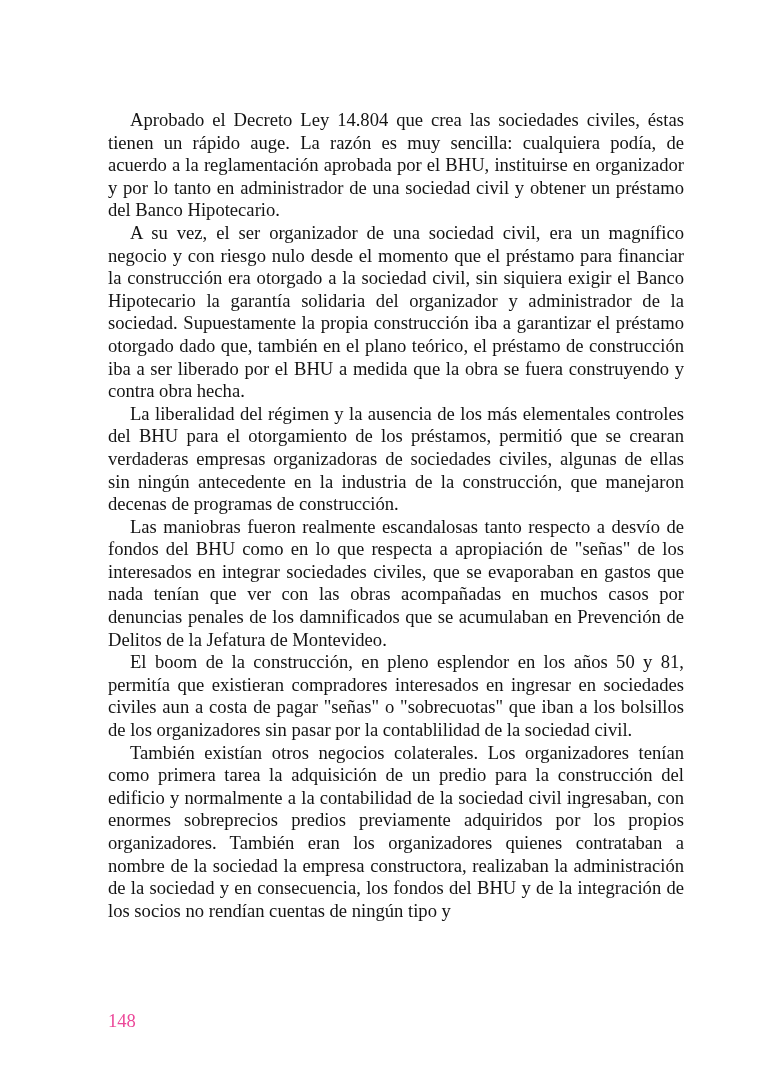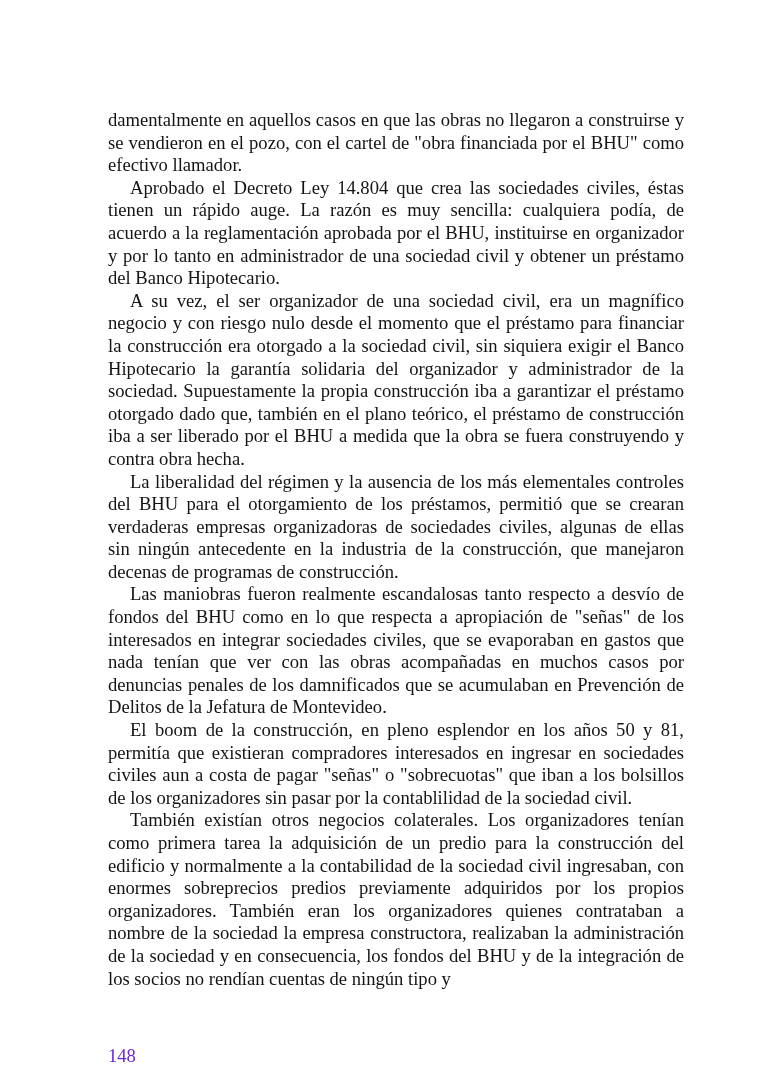--- a/index.html
+++ b/index.html
@@ -13,31 +13,30 @@
       font-size: 18.6px;
       line-height: 22.6px;
       color: #141414;
       text-align: justify;
     }
     .page-text p { margin: 0; }
     .page-text p.indent { text-indent: 22px; }
     .page-number {
       position: absolute;
       left: 108px;
-      top: 1045px;
+      top: 1010px;
       font-family: "Liberation Serif", serif;
       font-size: 18.6px;
-      color: #6d28d9;
+      color: #ec4899;
     }
   </style>
 </head>
 <body>
 
 <div class="page-text">
-  <p>damentalmente en aquellos casos en que las obras no llegaron a construirse y se vendieron en el pozo, con el cartel de "obra financiada por el BHU" como efectivo llamador.</p>
   <p class="indent">Aprobado el Decreto Ley 14.804 que crea las sociedades civiles, éstas tienen un rápido auge. La razón es muy sencilla: cualquiera podía, de acuerdo a la reglamentación aprobada por el BHU, instituirse en organizador y por lo tanto en administrador de una sociedad civil y obtener un préstamo del Banco Hipotecario.</p>
   <p class="indent">A su vez, el ser organizador de una sociedad civil, era un magnífico negocio y con riesgo nulo desde el momento que el préstamo para financiar la construcción era otorgado a la sociedad civil, sin siquiera exigir el Banco Hipotecario la garantía solidaria del organizador y administrador de la sociedad. Supuestamente la propia construcción iba a garantizar el préstamo otorgado dado que, también en el plano teórico, el préstamo de construcción iba a ser liberado por el BHU a medida que la obra se fuera construyendo y contra obra hecha.</p>
   <p class="indent">La liberalidad del régimen y la ausencia de los más elementales controles del BHU para el otorgamiento de los préstamos, permitió que se crearan verdaderas empresas organizadoras de sociedades civiles, algunas de ellas sin ningún antecedente en la industria de la construcción, que manejaron decenas de programas de construcción.</p>
   <p class="indent">Las maniobras fueron realmente escandalosas tanto respecto a desvío de fondos del BHU como en lo que respecta a apropiación de "señas" de los interesados en integrar sociedades civiles, que se evaporaban en gastos que nada tenían que ver con las obras acompañadas en muchos casos por denuncias penales de los damnificados que se acumulaban en Prevención de Delitos de la Jefatura de Montevideo.</p>
   <p class="indent">El boom de la construcción, en pleno esplendor en los años 50 y 81, permitía que existieran compradores interesados en ingresar en sociedades civiles aun a costa de pagar "señas" o "sobrecuotas" que iban a los bolsillos de los organizadores sin pasar por la contablilidad de la sociedad civil.</p>
   <p class="indent">También existían otros negocios colaterales. Los organizadores tenían como primera tarea la adquisición de un predio para la construcción del edificio y normalmente a la contabilidad de la sociedad civil ingresaban, con enormes sobreprecios predios previamente adquiridos por los propios organizadores. También eran los organizadores quienes contrataban a nombre de la sociedad la empresa constructora, realizaban la administración de la sociedad y en consecuencia, los fondos del BHU y de la integración de los socios no rendían cuentas de ningún tipo y</p>
 </div>
 
 <div class="page-number">148</div>
 

